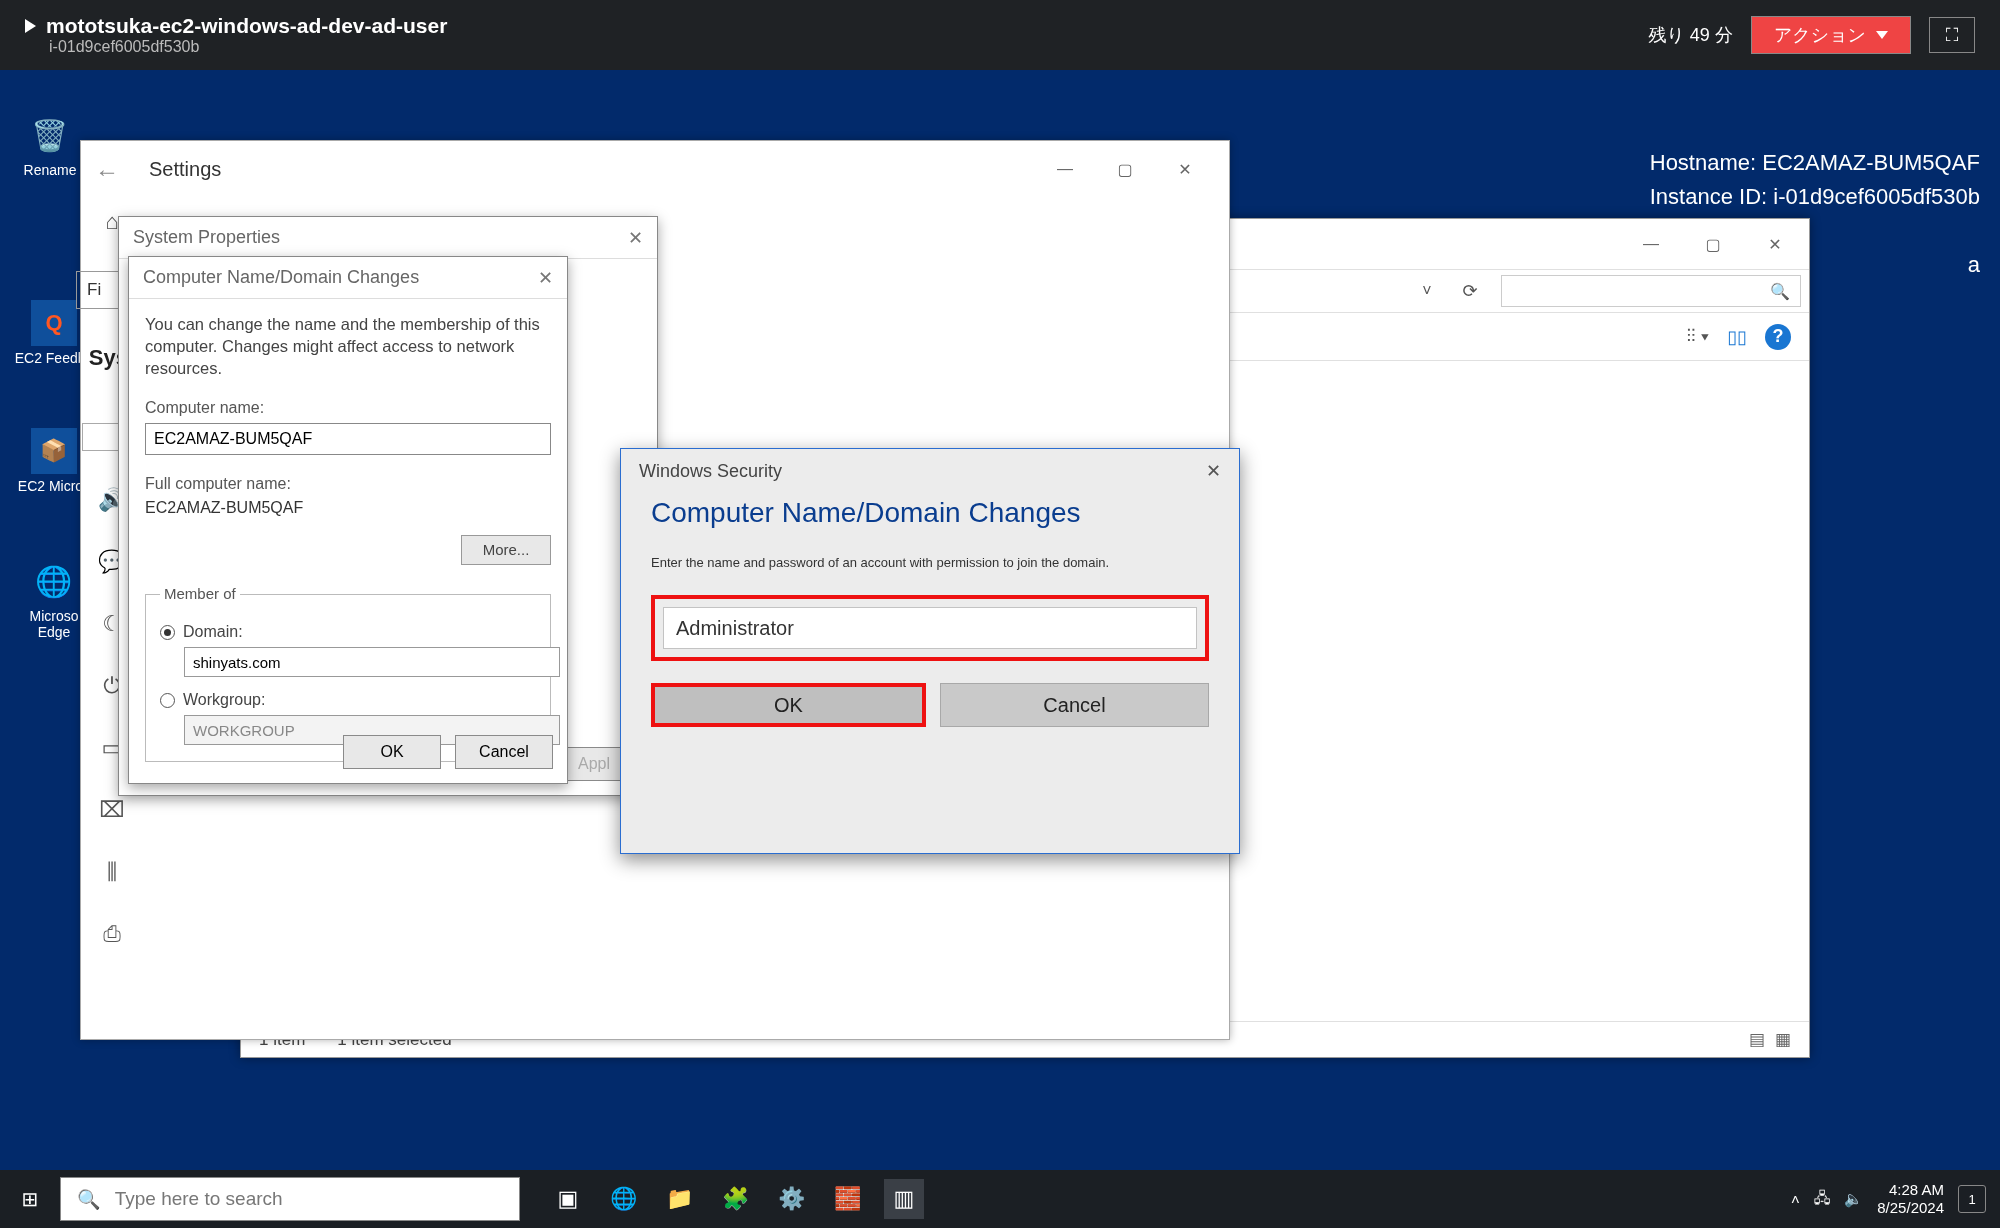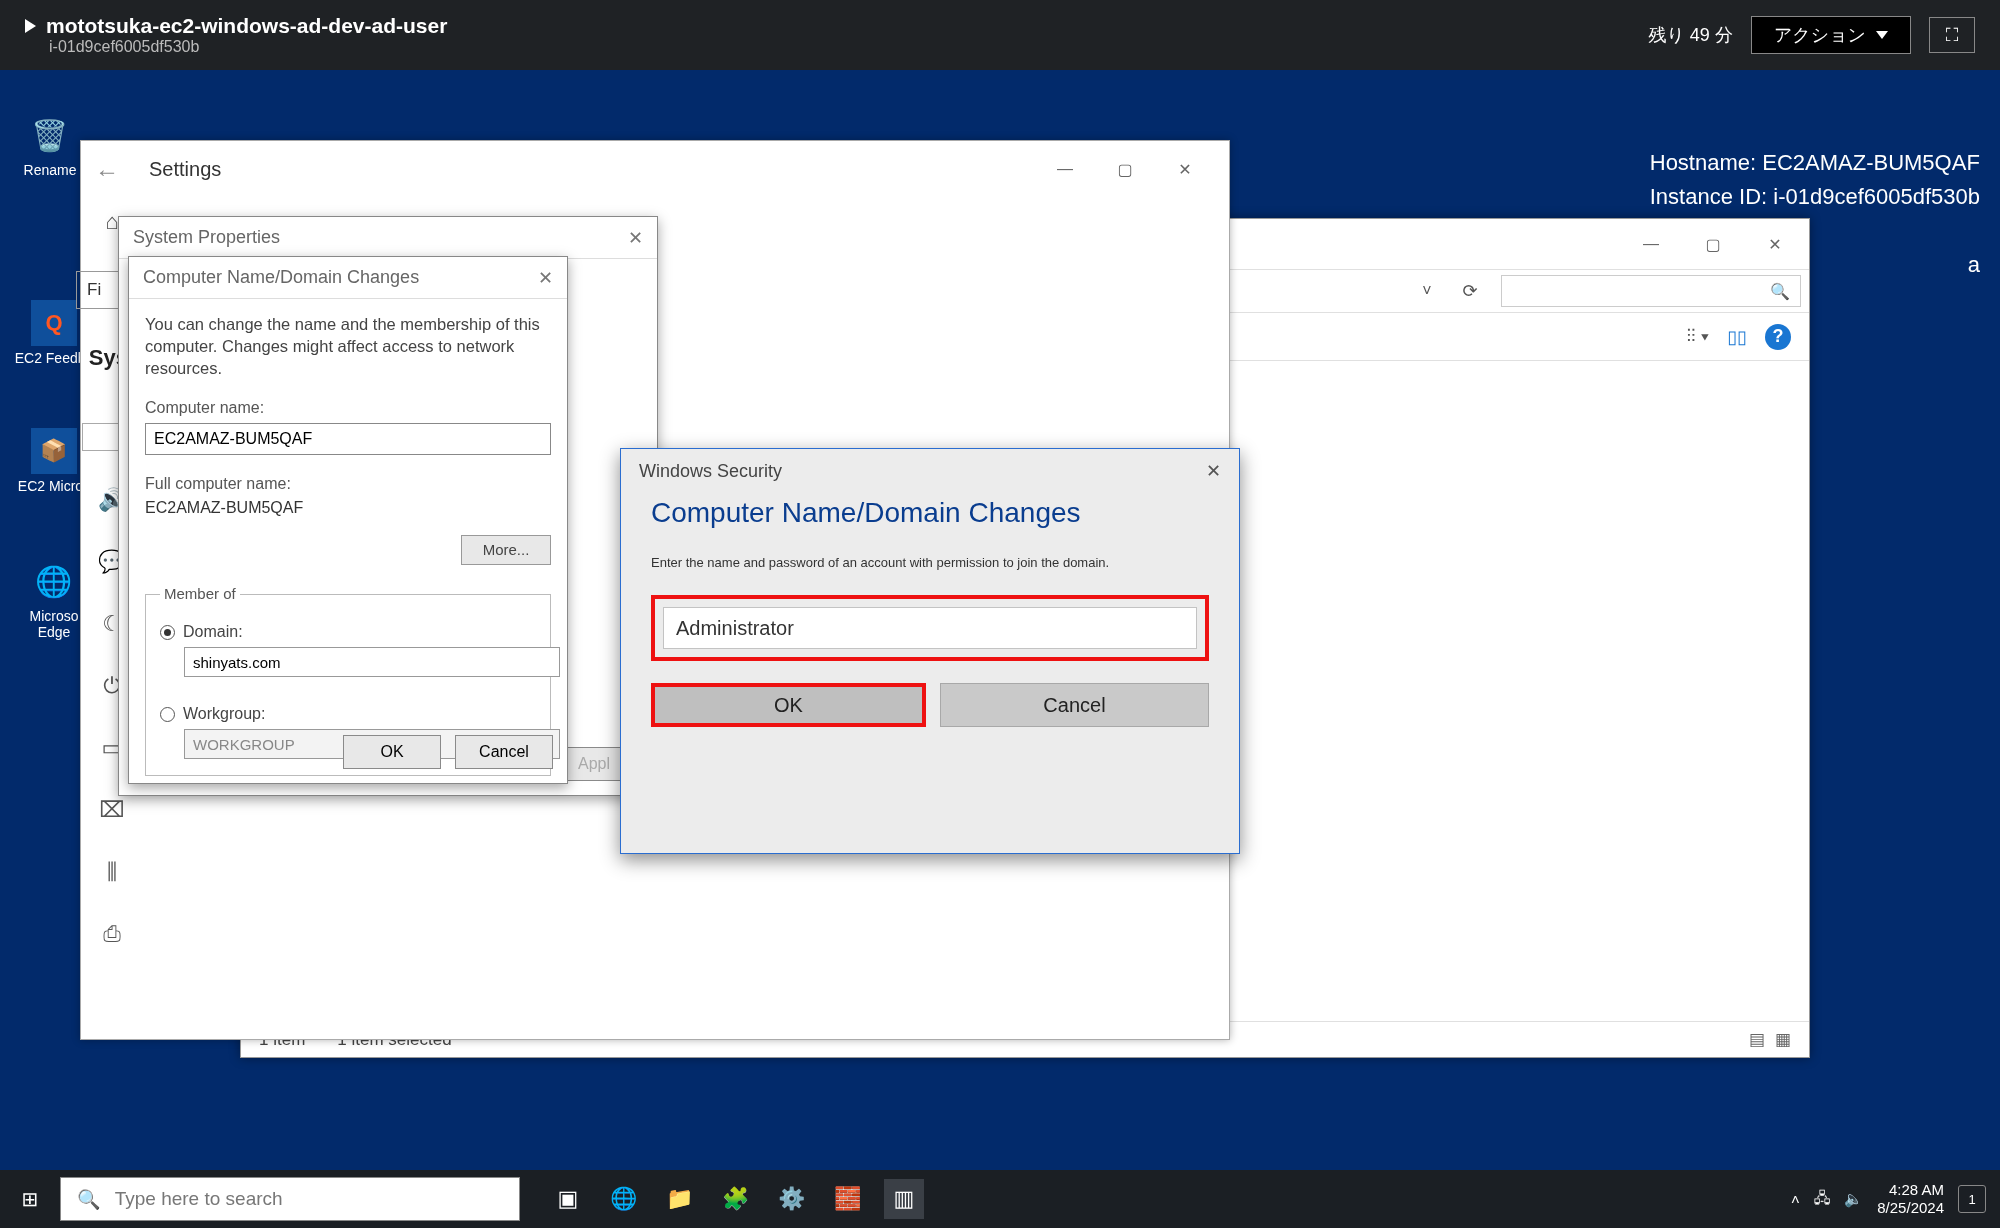--- a/index.html
+++ b/index.html
@@ -10,21 +10,21 @@
   .session-bar {
     position: absolute; top:0; left:0; right:0; height:70px;
     background:#1f2225; color:#fff; display:flex; align-items:center; padding:0 25px;
     justify-content: space-between;
   }
   .session-left { display:flex; flex-direction:column; }
   .session-title { display:flex; align-items:center; gap:10px; font-size:21px; font-weight:600;}
   .tri-right { width:0;height:0;border-top:7px solid transparent;border-bottom:7px solid transparent;border-left:11px solid #fff;}
   .session-sub { font-size:16px; color:#bbb; margin-left:24px;}
   .session-right { display:flex; align-items:center; gap:18px; font-size:18px;}
-  .action-btn { border:1px solid #888; padding:6px 22px; display:flex; align-items:center; gap:10px; background:#000000;}
+  .action-btn { border:1px solid #888; padding:6px 22px; display:flex; align-items:center; gap:10px; background:#ef4444;}
   .action-btn .tri-down { width:0;height:0;border-left:6px solid transparent;border-right:6px solid transparent;border-top:8px solid #fff;}
   .icon-btn-dark { border:1px solid #888; width:46px; height:36px; display:flex; align-items:center; justify-content:center;}
   .expand-icon { font-size:18px; color:#fff;}
 
   
   .desktop-icon { position:absolute; width:80px; text-align:center; color:#fff; font-size:14px; }
   .desktop-icon .ico { width:46px; height:46px; margin:0 auto 4px; display:flex; align-items:center; justify-content:center; font-size:30px;}
   .recycle { top:112px; left:10px;} .recycle .ico{ color:#cfd8dc;}
   .ec2f { top:300px; left:14px;} .ec2f .ico{background:#0f4f9b;color:#ff5722;font-weight:bold;font-size:22px;}
   .ec2m { top:428px; left:14px;} .ec2m .ico{background:#0f4f9b;color:#ffc107;font-size:22px;}
@@ -291,21 +291,21 @@
         <div class="more-btn">More...</div>
       </div>
 
     <fieldset class="memberbox">
       <legend>Member of</legend>
       <div class="radio-row">
         <span class="radio checked"></span>
         <span>Domain:</span>
       </div>
       <input class="member-input" value="shinyats.com" style="">
-      <div class="radio-row" style="margin-top:26px">
+      <div class="radio-row" style="margin-top:12px">
         <span class="radio"></span>
         <span>Workgroup:</span>
       </div>
       <input class="member-input ro" readonly="" value="WORKGROUP" style="">
     </fieldset>
   </div>
   <div class="sp-btnrow">
     <div class="std-btn">OK</div>
     <div class="std-btn">Cancel</div>
   </div>

